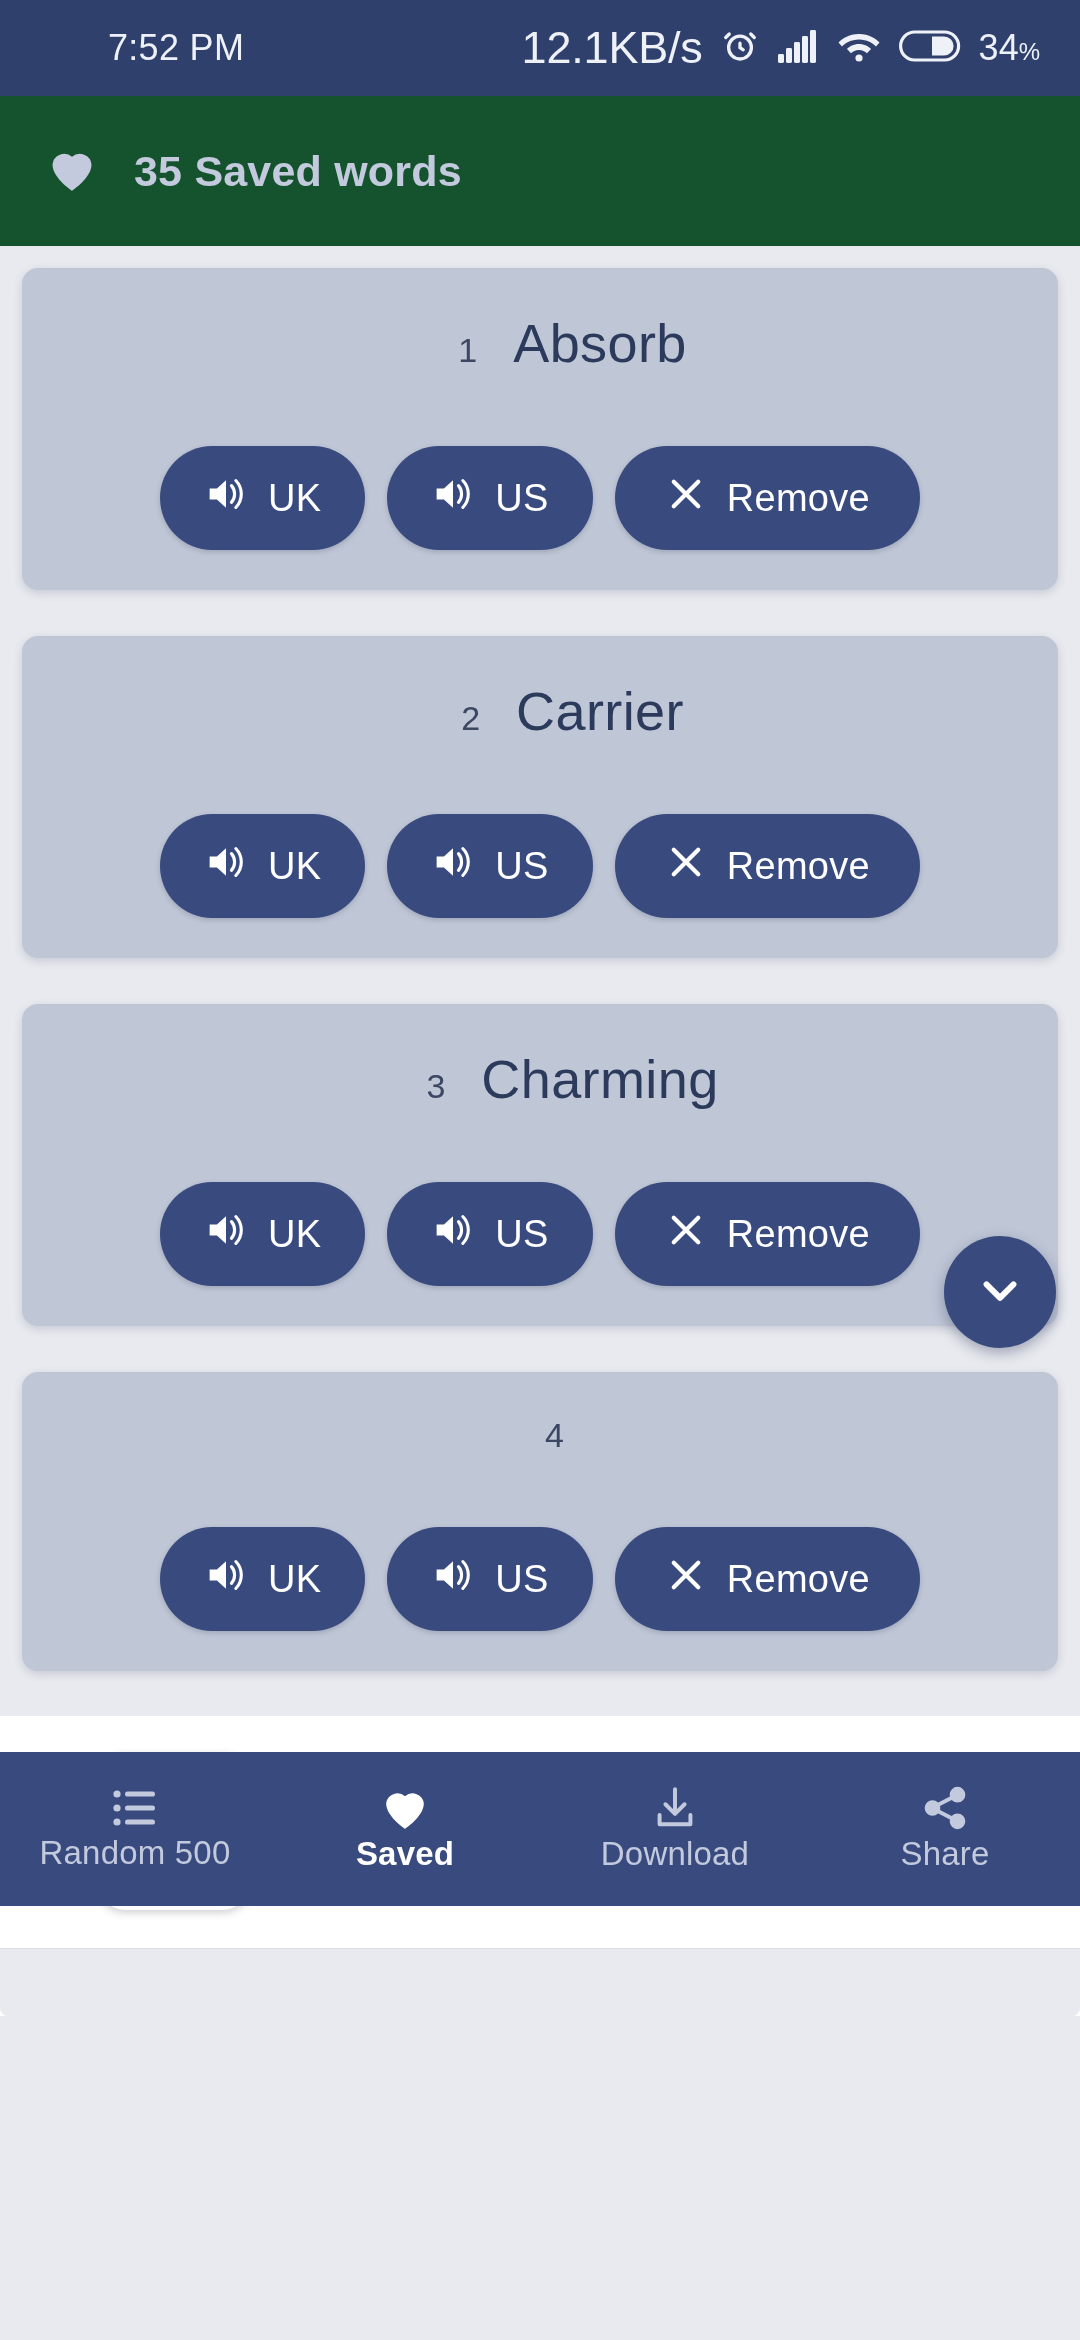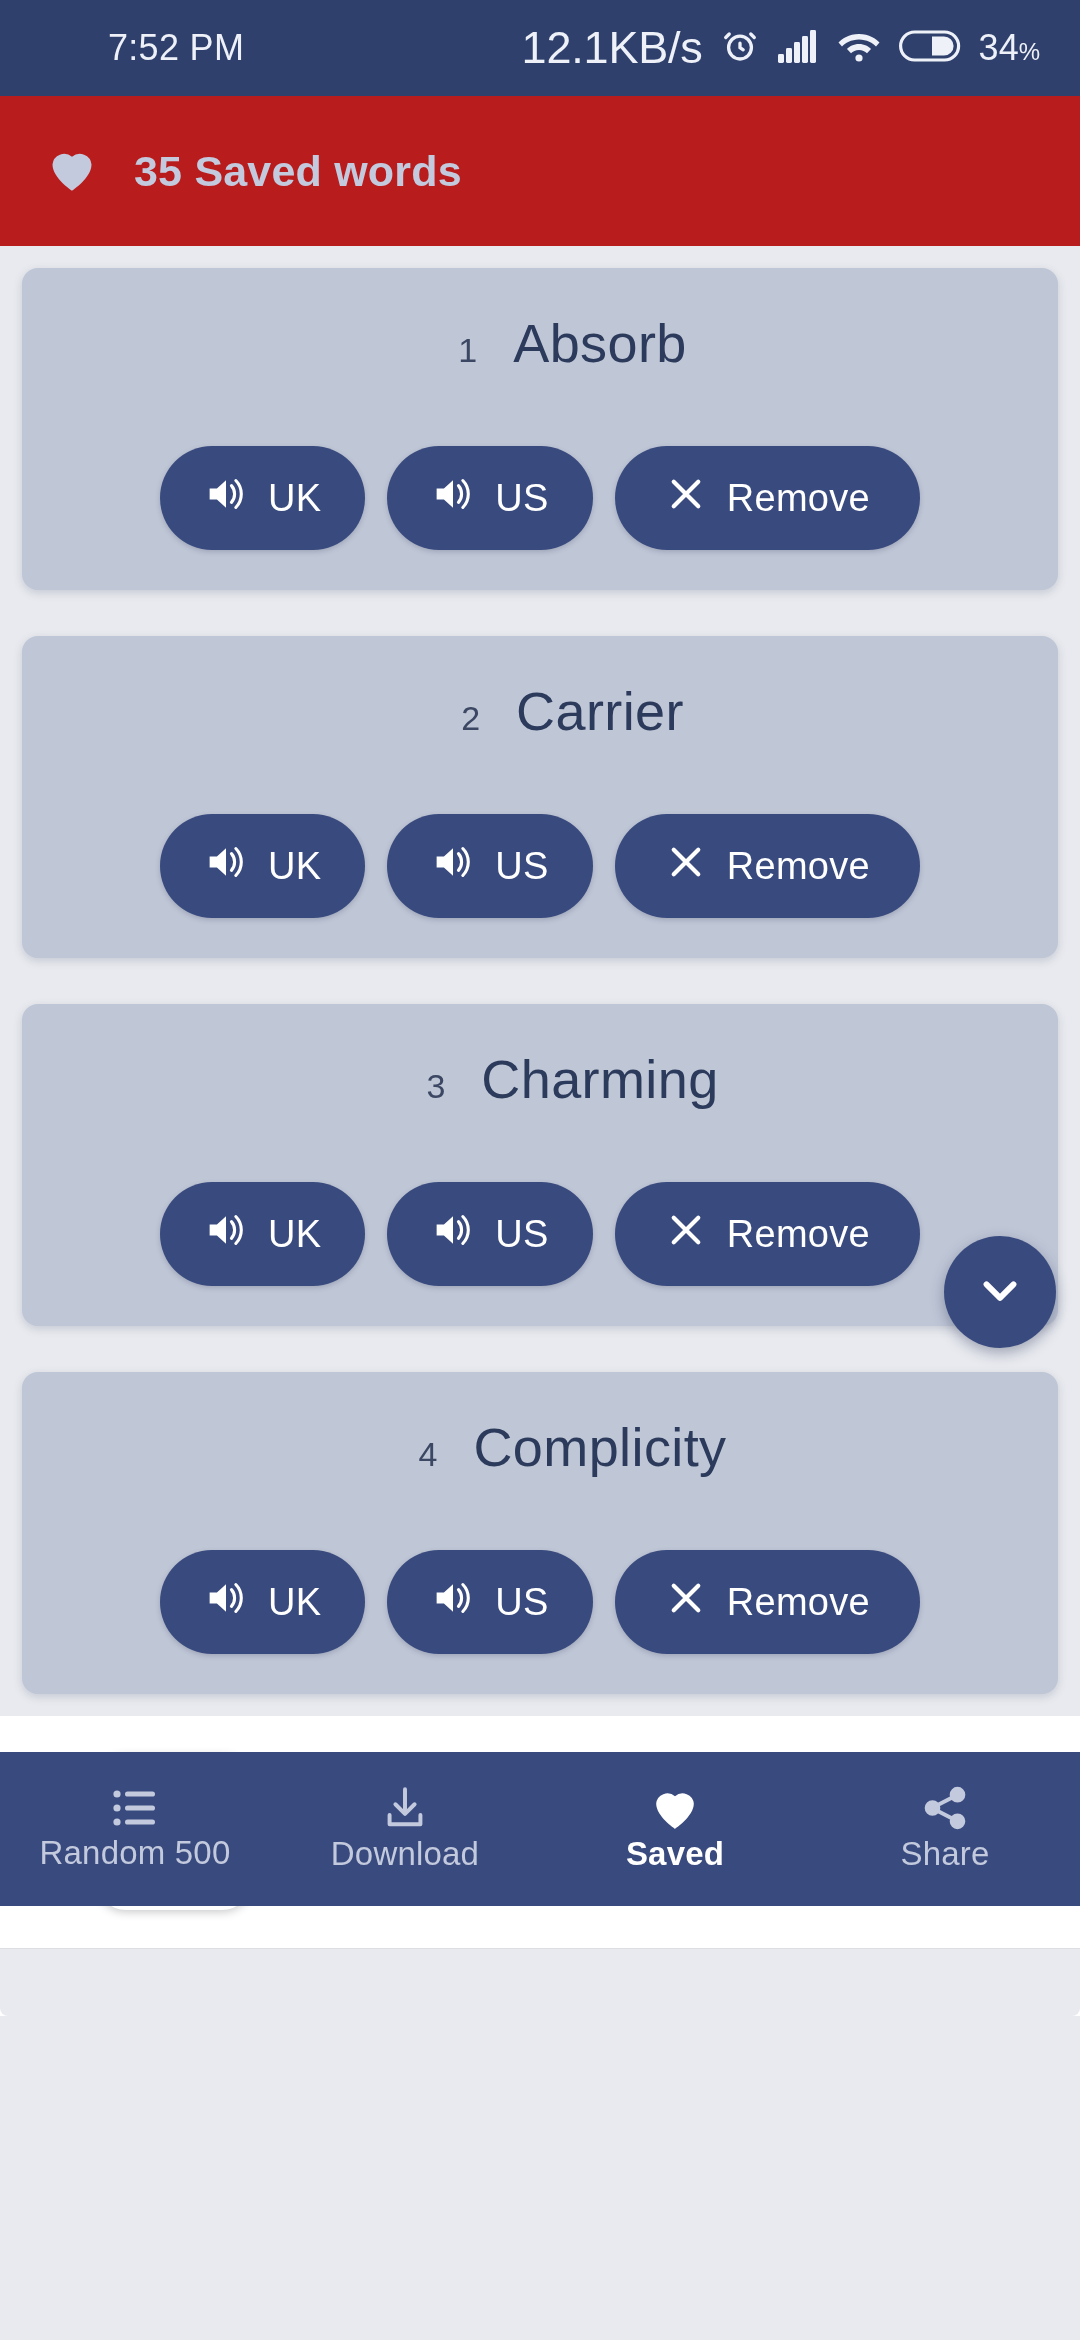--- a/index.html
+++ b/index.html
@@ -29,21 +29,21 @@
     margin-left:auto; display:flex; align-items:center; gap:18px;
   }
   .status-net { font-size:45px; letter-spacing:-.2px; }
   .ico { display:block; }
   .batt-pct { font-size:36px; }
   .batt-pct .pct { font-size:24px; }
 
   
   .appbar {
     height:150px; flex:0 0 150px;
-    background:#b91c1c;
+    background:#14532d;
     display:flex; align-items:center;
     padding:12px 46px;
     gap:36px;
   }
   .appbar .heart { color:#c3cade; }
   .appbar-title {
     color:#c3cade; font-size:43px; font-weight:bold;
     letter-spacing:.2px;
   }
 
@@ -353,21 +353,20 @@
             </svg>
           </span>
           <span class="pill-label">Remove</span>
         </div>
       </div>
     </div>
 
     <div class="card">
       <div class="card-head">
         <span class="card-num">4</span>
-        <span class="card-word">Complicity</span>
       </div>
       <div class="card-actions">
         <div class="pill">
           <span>
             <svg width="44" height="40" viewBox="0 0 24 22" fill="#ffffff">
               <path d="M3 8h4l5-4.6v15.2L7 14H3z"></path>
               <path d="M15 6.4a7 7 0 0 1 0 9.2" fill="none" stroke="#ffffff" stroke-width="1.7" stroke-linecap="round"></path>
               <path d="M17.4 3.6a10.6 10.6 0 0 1 0 14.8" fill="none" stroke="#ffffff" stroke-width="1.7" stroke-linecap="round"></path>
             </svg>
           </span>
@@ -475,38 +474,38 @@
             <rect x="7" y="2.7" width="15" height="2.6" rx="1.3"></rect>
           <circle cx="3" cy="11" r="1.8"></circle>
             <rect x="7" y="9.7" width="15" height="2.6" rx="1.3"></rect>
           <circle cx="3" cy="18" r="1.8"></circle>
             <rect x="7" y="16.7" width="15" height="2.6" rx="1.3"></rect>
         </svg>
       </span>
       <span class="navlabel">Random 500</span>
     </div>
 
+    <div class="navitem active">
+      <span>
+        <svg width="52" height="46" viewBox="0 0 24 22" fill="currentColor">
+          <path d="M12 21s-9-5.9-9-12.1A5.4 5.4 0 0 1 12 5.4 5.4 5.4 0 0 1 21 8.9C21 15.1 12 21 12 21z"></path>
+        </svg>
+      </span>
+      <span class="navlabel">Saved</span>
+    </div>
+
     <div class="navitem">
       <span>
         <svg width="50" height="46" viewBox="0 0 24 22" fill="none" stroke="currentColor" stroke-width="1.9" stroke-linecap="round" stroke-linejoin="round">
           <path d="M12 2v11"></path>
             <path d="M7.4 9.2L12 13.8l4.6-4.6"></path>
           <path d="M4.6 14.4v4.4h14.8v-4.4"></path>
         </svg>
       </span>
       <span class="navlabel">Download</span>
-    </div>
-
-    <div class="navitem active">
-      <span>
-        <svg width="52" height="46" viewBox="0 0 24 22" fill="currentColor">
-          <path d="M12 21s-9-5.9-9-12.1A5.4 5.4 0 0 1 12 5.4 5.4 5.4 0 0 1 21 8.9C21 15.1 12 21 12 21z"></path>
-        </svg>
-      </span>
-      <span class="navlabel">Saved</span>
     </div>
 
     <div class="navitem">
       <span>
         <svg width="50" height="46" viewBox="0 0 24 22" fill="none" stroke="currentColor" stroke-width="1.9" stroke-linecap="round">
           <circle cx="18" cy="4.6" r="2.8" fill="currentColor"></circle>
           <circle cx="6" cy="11" r="2.8" fill="currentColor"></circle>
           <circle cx="18" cy="17.4" r="2.8" fill="currentColor"></circle>
           <path d="M8.5 9.6L15.5 6M8.5 12.4l7 3.6"></path>
         </svg>

